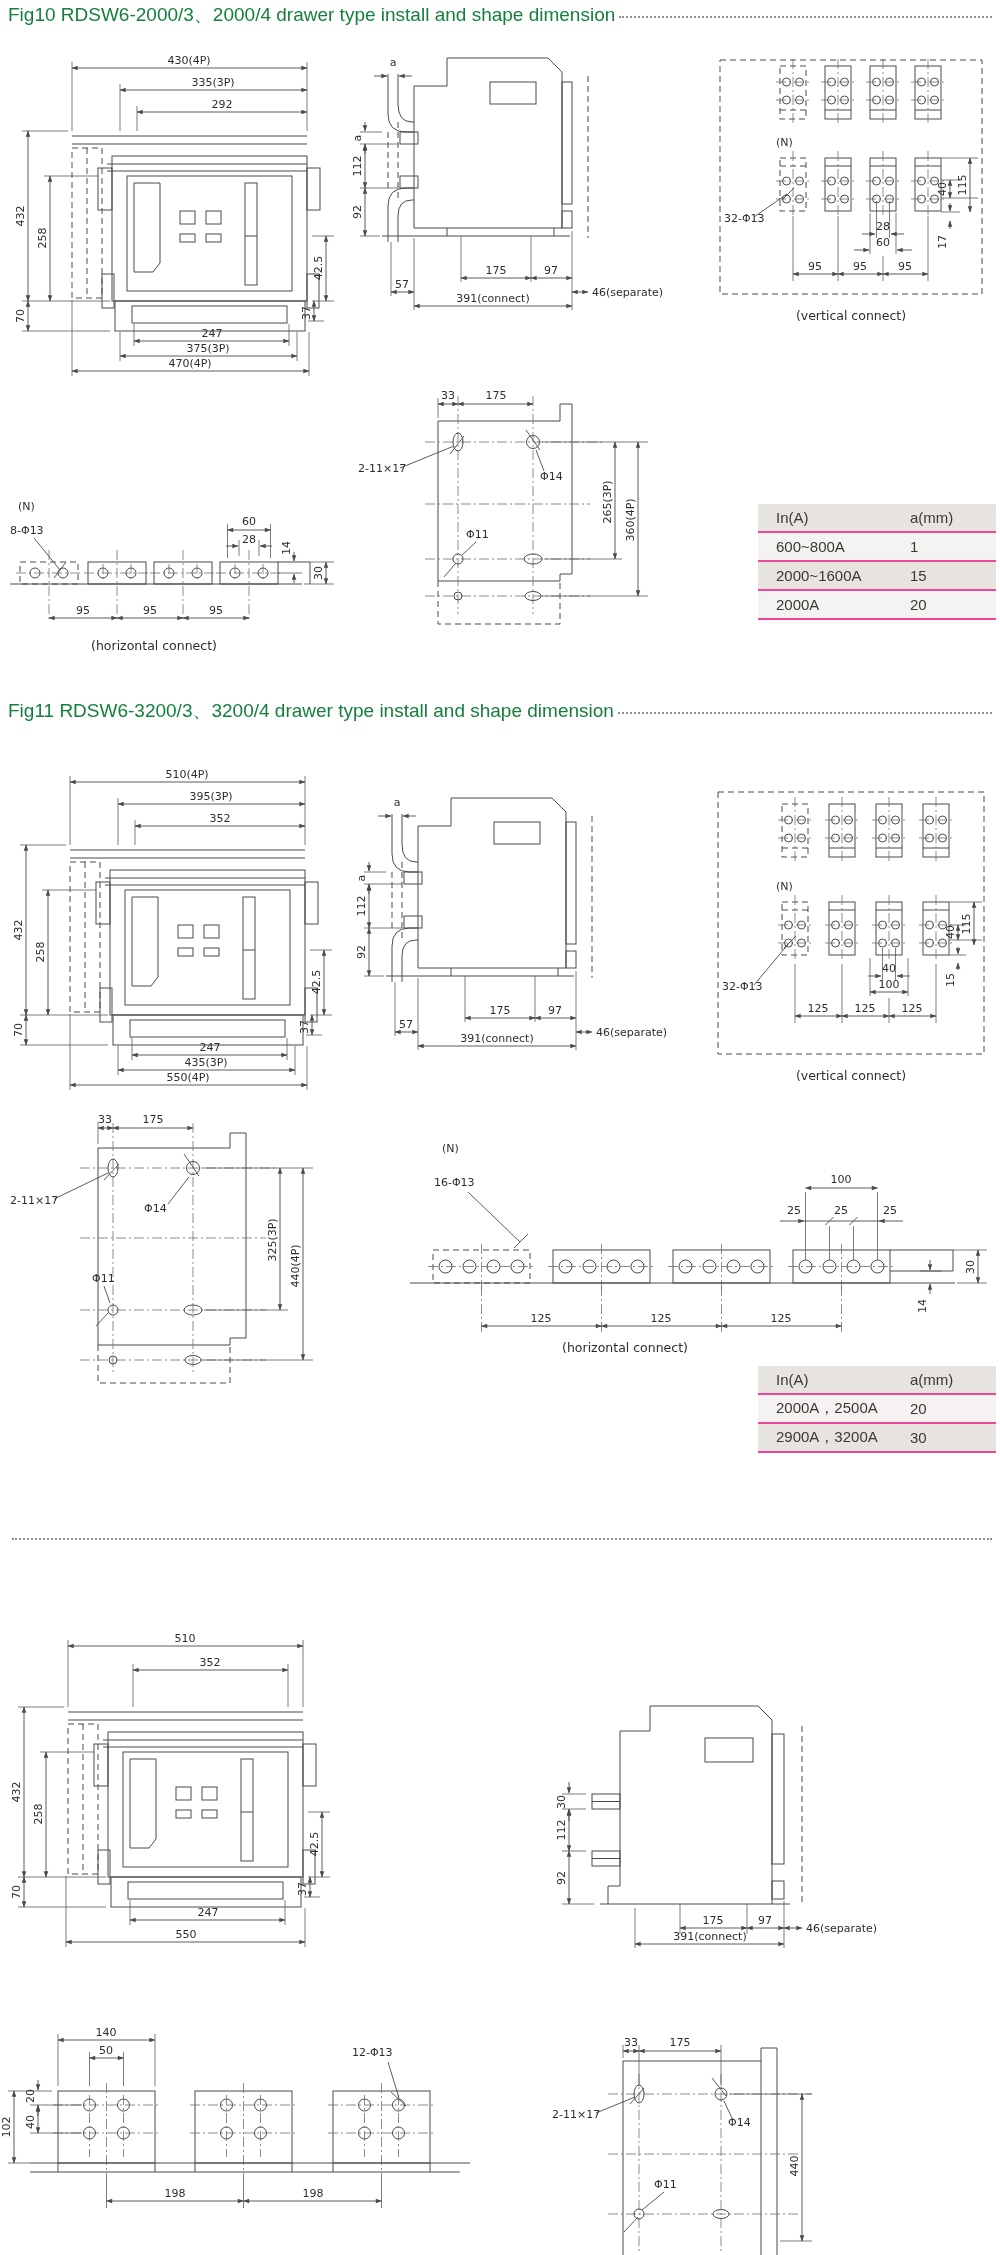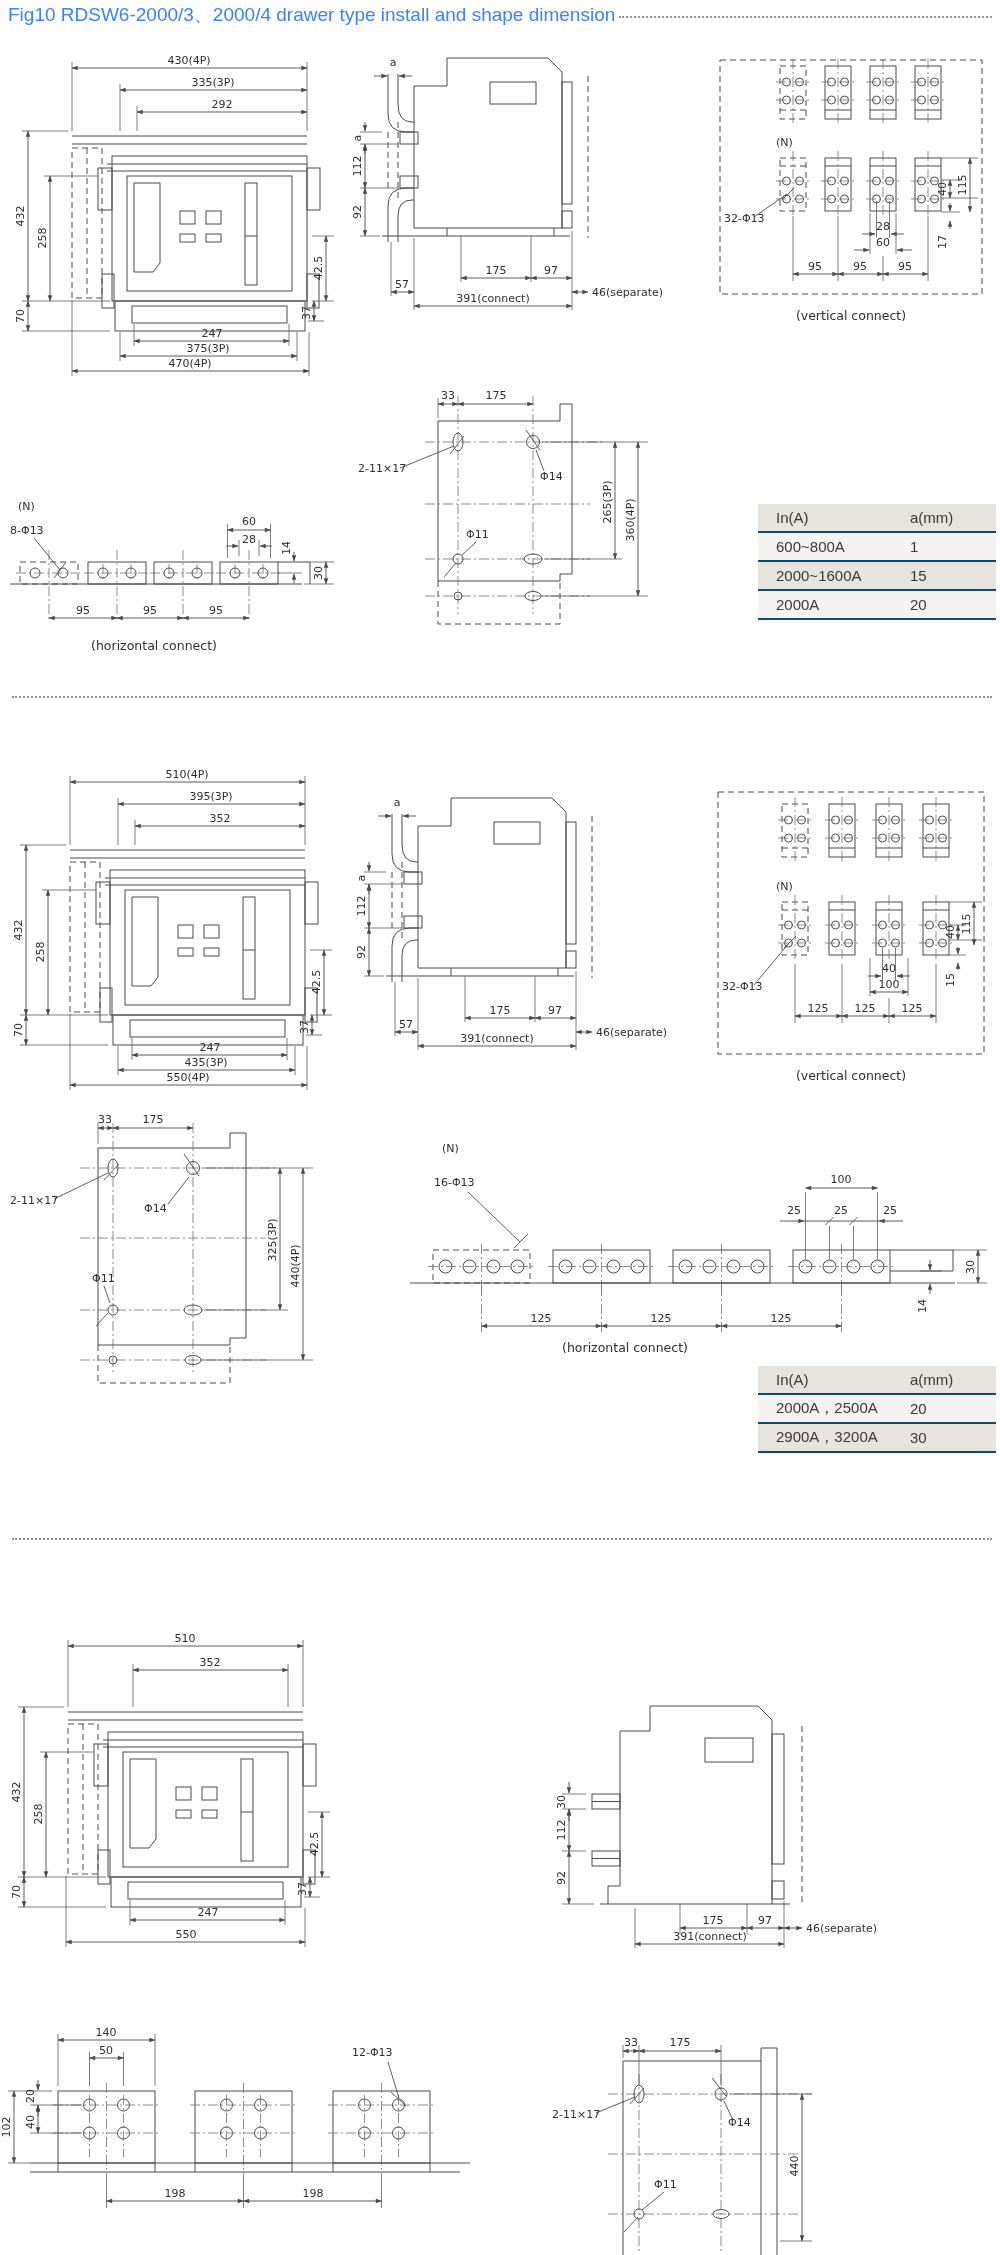--- a/index.html
+++ b/index.html
@@ -1,34 +1,34 @@
 <!DOCTYPE html>
 <html><head>
 <meta charset="utf-8">
 <style>
   html,body { margin:0; padding:0; }
   body { width:1000px; height:2255px; position:relative; background:#ffffff;
          font-family:"Liberation Sans",sans-serif; overflow:hidden; }
   .fig-title { position:absolute; left:8px; width:984px; display:flex; align-items:baseline;
-               font-size:19px; color:#3b82f6; letter-spacing:0px; white-space:nowrap; }
+               font-size:19px; color:#15803d; letter-spacing:0px; white-space:nowrap; }
   .fig-title .dots { flex:1; border-bottom:2px dotted #8f8f8f; margin-left:4px;
                      transform:translateY(-3px); height:1px; }
   svg { position:absolute; overflow:visible; }
   .s  { stroke:#4a4a4a; stroke-width:1; fill:none; }
   .sd { stroke-dasharray:6 4; }
   .cl { stroke:#6e6e6e; stroke-width:0.8; fill:none; stroke-dasharray:10 3 2 3; }
   .dl { stroke:#4a4a4a; stroke-width:0.9; fill:none; }
   .xl { stroke:#5a5a5a; stroke-width:0.8; fill:none; }
   svg text { font-family:"DejaVu Sans",sans-serif; font-size:11px; fill:#2d2d2d; stroke:none; }
   svg text.mid { text-anchor:middle; }
   svg text.cap { font-size:12.5px; }
   .dim-table { border-collapse:collapse; font-size:15px; color:#3a3833; width:238px;
                position:absolute; }
   .dim-table td { padding:4px 6px 4px 18px; height:19px; background:#f4f3f1;
-                  border-bottom:2px solid #0c4a6e; }
+                  border-bottom:2px solid #ec4899; }
   .dim-table td + td { padding-left:8px; width:80px; }
   .dim-table tr.hd td, .dim-table tr.alt td { background:#e7e4e0; }
 </style>
 </head>
 <body>
 
 <svg width="0" height="0">
  <defs>
   <marker id="ar" viewBox="0 0 10 10" refX="9" refY="5" markerWidth="9" markerHeight="7" orient="auto-start-reverse">
     <path d="M0,1.4 L9.6,5 L0,8.6 z" fill="#4a4a4a"></path>
@@ -413,20 +413,21 @@
     <td>15</td>
   </tr>
   <tr>
     <td>2000A</td>
     <td>20</td>
   </tr>
 </tbody>
   </table>
 
 <div class="fig-title" style="top:698px">
+  <span>Fig11 RDSW6-3200/3、3200/4 drawer type install and shape dimension</span>
   <span class="dots"></span>
 </div>
 
 <svg style="left:10px; top:750px" width="330" height="352" viewBox="0 0 330 352">
   <g class="s">
     <line x1="60" y1="100" x2="295" y2="100"></line>
       <line x1="60" y1="108" x2="295" y2="108"></line>
     <line x1="95" y1="128" x2="295" y2="128"></line>
       <line x1="95" y1="135" x2="295" y2="135"></line>
     <rect x="100" y="120" width="195" height="145"></rect>

